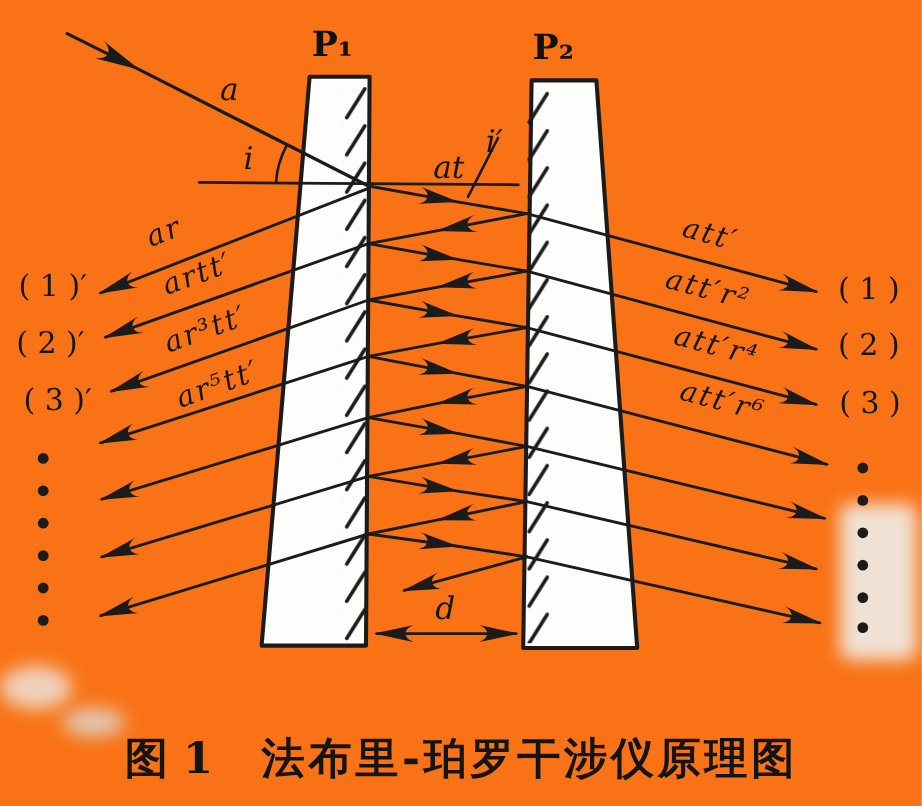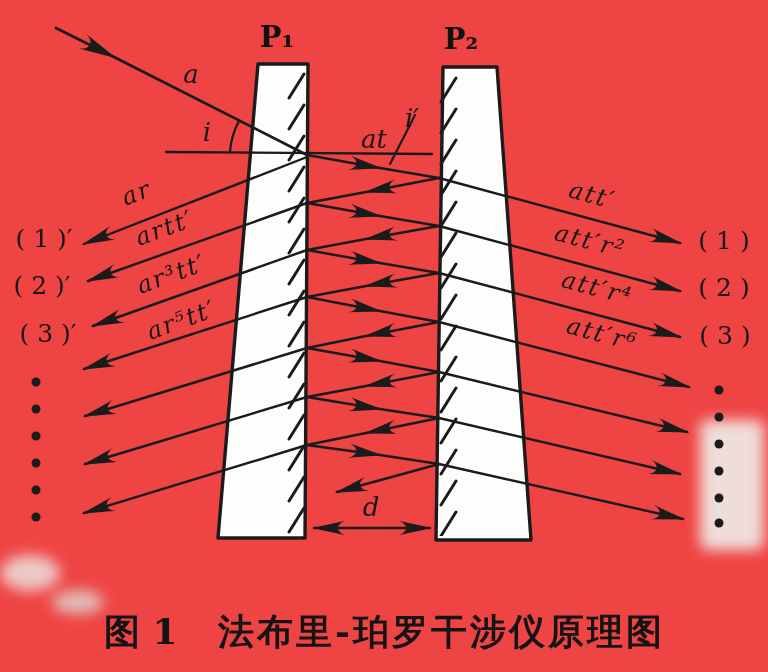--- a/index.html
+++ b/index.html
@@ -1,17 +1,17 @@
 <!DOCTYPE html>
 <html><head>
 <meta charset="utf-8">
 <style>
   html,body{margin:0;padding:0;}
   body{background:#e9e8e4;font-family:"DejaVu Serif",serif;}
-  .page{position:relative;width:768px;height:672px;background:#ef4444;overflow:hidden;}
+  .page{position:relative;width:768px;height:672px;background:#f97316;overflow:hidden;}
   .page svg{position:absolute;left:0;top:0;}
   .artifact{position:absolute;border-radius:50%;filter:blur(7px);pointer-events:none;}
   .a1{left:52px;top:590px;width:52px;height:24px;background:#dcdbd6;opacity:.8;}
   .a2{left:700px;top:420px;width:64px;height:130px;background:#efeeea;opacity:.9;border-radius:8px;}
   .a3{left:0px;top:555px;width:60px;height:36px;background:#eceae6;opacity:.8;}
   .ink{stroke:#1b1b1b;fill:none;stroke-linecap:round;}
   .plate{stroke:#1b1b1b;stroke-width:3.4;fill:#fdfdfb;stroke-linejoin:round;}
   .ray{stroke-width:2.4;}
   .thick{stroke-width:2.7;}
   .lbl{fill:#161616;font-family:"DejaVu Serif",serif;font-style:italic;font-size:26px;}

